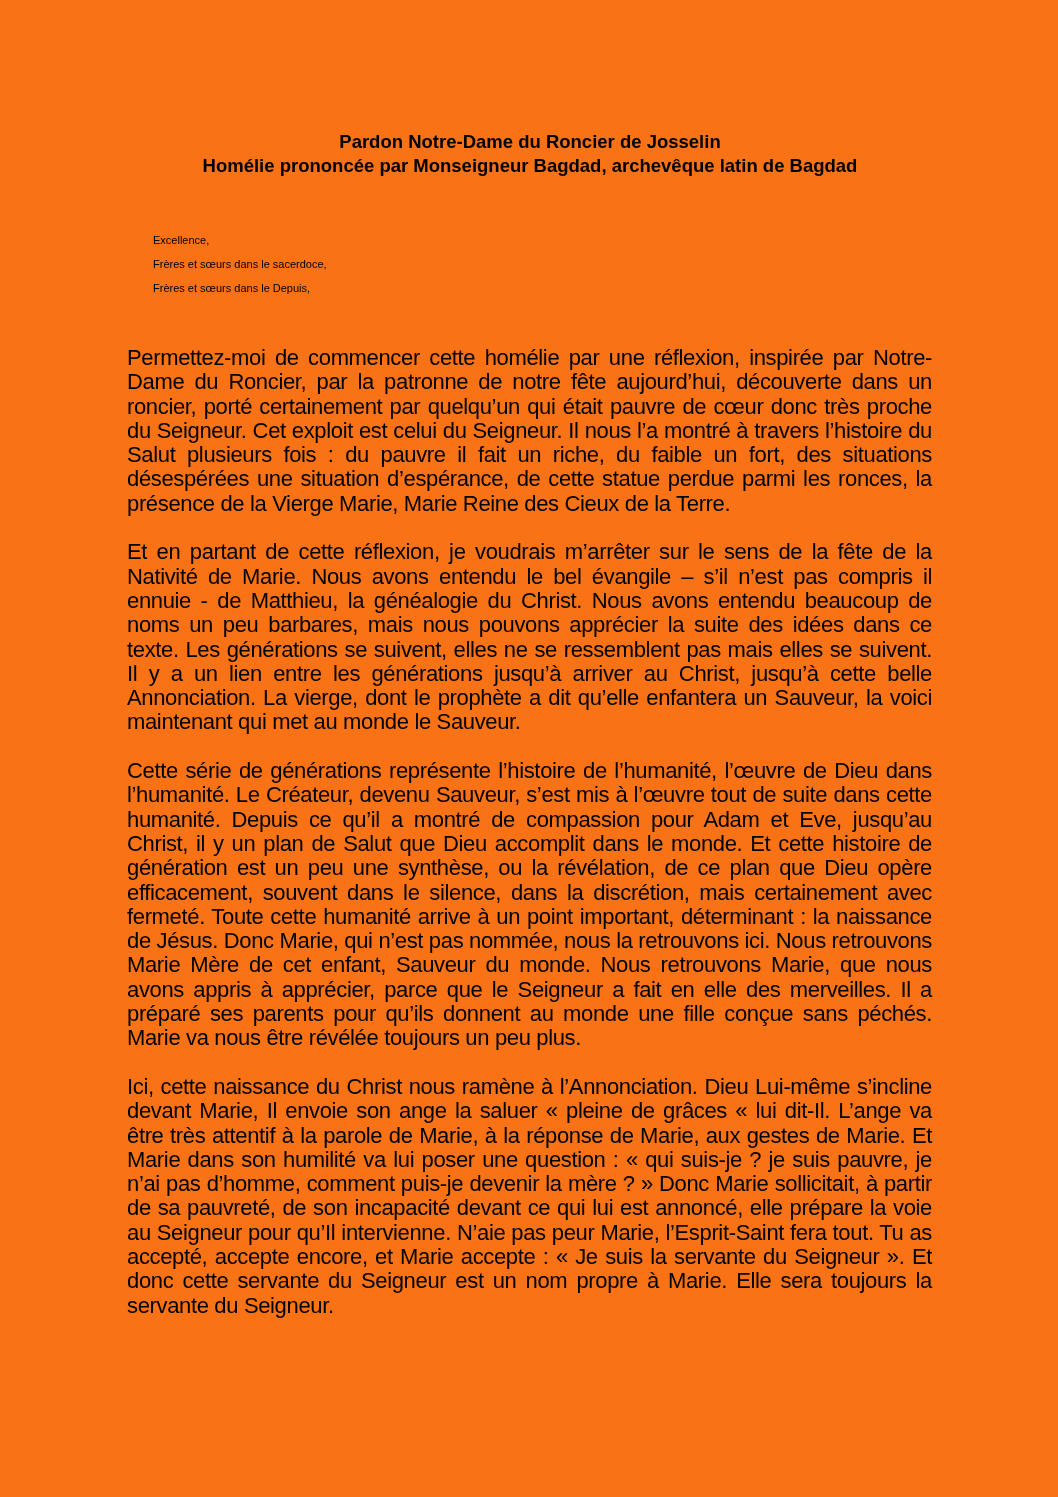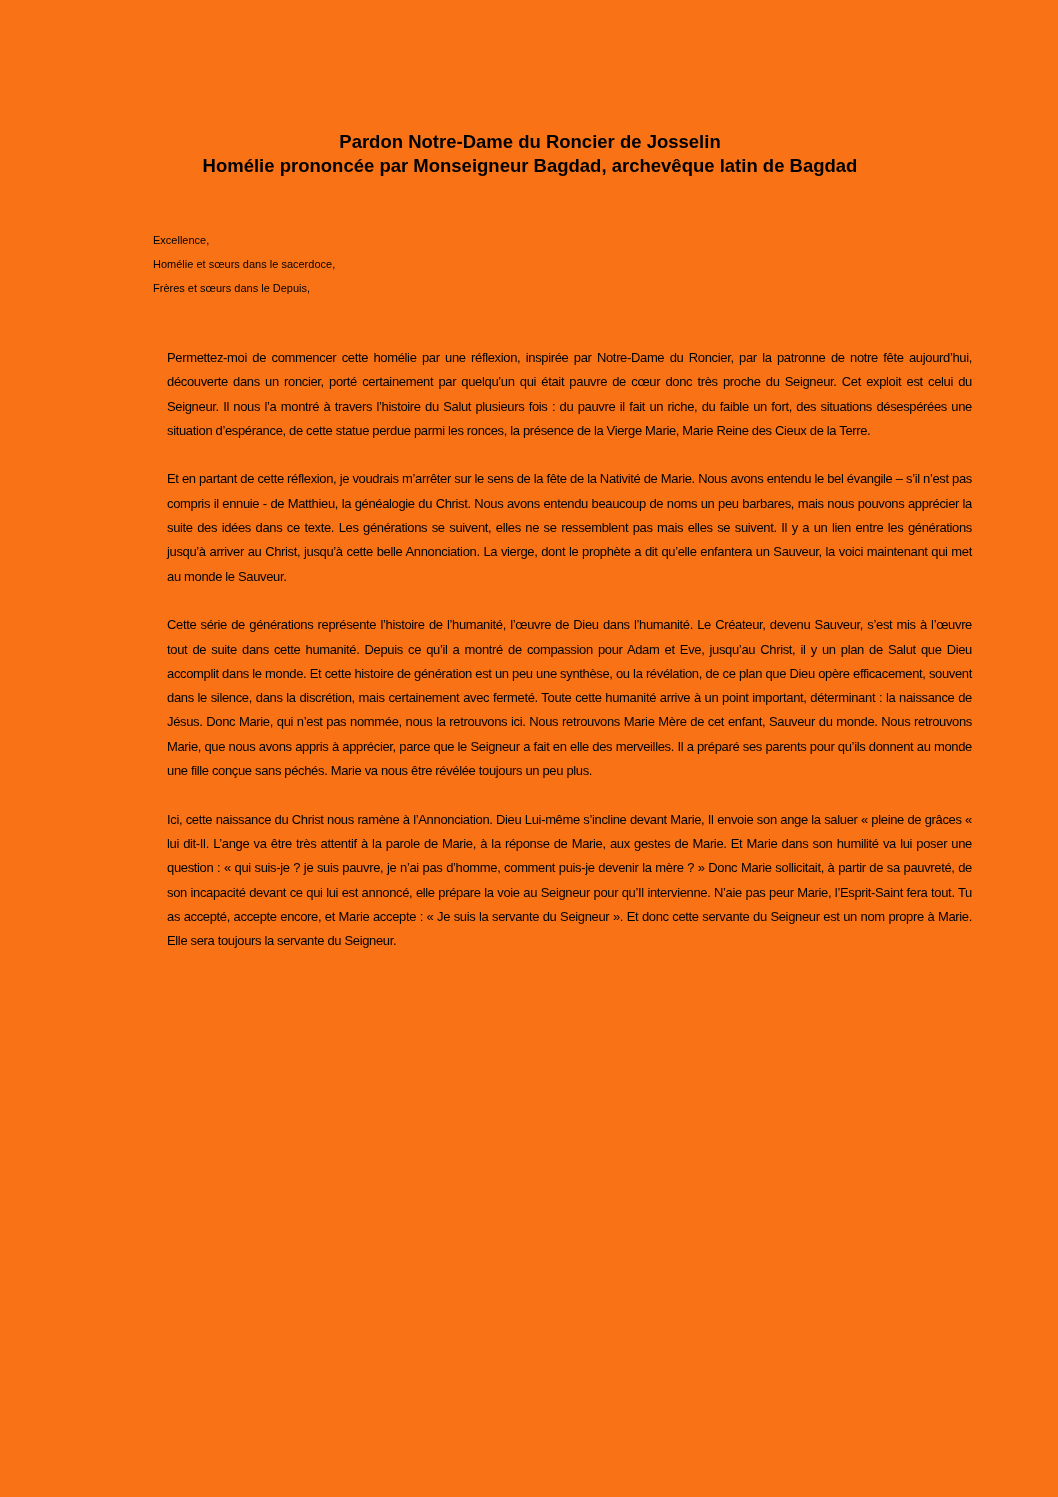--- a/index.html
+++ b/index.html
@@ -40,42 +40,41 @@
       top: 228px;
       font-size: 11px;
       line-height: 24px;
       margin-left: 26px;
     }
     .body-text {
       position: absolute;
       left: 127px;
       top: 346px;
       width: 805px;
-      font-size: 13px;
+      font-size: 22px;
       line-height: 24.3px;
       text-align: justify;
       letter-spacing: -0.35px;
-      margin-left: 40px;
     }
     .body-text p {
       margin: 0 0 24.3px 0;
     }
   </style>
 </head>
 <body>
 
 <div class="page">
   <div class="header">
     <div>Pardon Notre-Dame du Roncier de Josselin</div>
     <div>Homélie prononcée par Monseigneur Bagdad, archevêque latin de Bagdad</div>
   </div>
 
   <div class="salutation">
     <div>Excellence,</div>
-    <div>Homélie et sœurs dans le sacerdoce,</div>
+    <div>Frères et sœurs dans le sacerdoce,</div>
     <div>Frères et sœurs dans le Depuis,</div>
   </div>
 
   <div class="body-text">
     <p>Permettez-moi de commencer cette homélie par une réflexion, inspirée par Notre-Dame du Roncier, par la patronne de notre fête aujourd’hui, découverte dans un roncier, porté certainement par quelqu’un qui était pauvre de cœur donc très proche du Seigneur. Cet exploit est celui du Seigneur. Il nous l’a montré à travers l’histoire du Salut plusieurs fois : du pauvre il fait un riche, du faible un fort, des situations désespérées une situation d’espérance, de cette statue perdue parmi les ronces, la présence de la Vierge Marie, Marie Reine des Cieux de la Terre.</p>
     <p>Et en partant de cette réflexion, je voudrais m’arrêter sur le sens de la fête de la Nativité de Marie. Nous avons entendu le bel évangile – s’il n’est pas compris il ennuie - de Matthieu, la généalogie du Christ. Nous avons entendu beaucoup de noms un peu barbares, mais nous pouvons apprécier la suite des idées dans ce texte. Les générations se suivent, elles ne se ressemblent pas mais elles se suivent. Il y a un lien entre les générations jusqu’à arriver au Christ, jusqu’à cette belle Annonciation. La vierge, dont le prophète a dit qu’elle enfantera un Sauveur, la voici maintenant qui met au monde le Sauveur.</p>
     <p>Cette série de générations représente l’histoire de l’humanité, l’œuvre de Dieu dans l’humanité. Le Créateur, devenu Sauveur, s’est mis à l’œuvre tout de suite dans cette humanité. Depuis ce qu’il a montré de compassion pour Adam et Eve, jusqu’au Christ, il y un plan de Salut que Dieu accomplit dans le monde. Et cette histoire de génération est un peu une synthèse, ou la révélation, de ce plan que Dieu opère efficacement, souvent dans le silence, dans la discrétion, mais certainement avec fermeté. Toute cette humanité arrive à un point important, déterminant : la naissance de Jésus. Donc Marie, qui n’est pas nommée, nous la retrouvons ici. Nous retrouvons Marie Mère de cet enfant, Sauveur du monde. Nous retrouvons Marie, que nous avons appris à apprécier, parce que le Seigneur a fait en elle des merveilles. Il a préparé ses parents pour qu’ils donnent au monde une fille conçue sans péchés. Marie va nous être révélée toujours un peu plus.</p>
     <p>Ici, cette naissance du Christ nous ramène à l’Annonciation. Dieu Lui-même s’incline devant Marie, Il envoie son ange la saluer « pleine de grâces « lui dit-Il. L’ange va être très attentif à la parole de Marie, à la réponse de Marie, aux gestes de Marie. Et Marie dans son humilité va lui poser une question : « qui suis-je ? je suis pauvre, je n’ai pas d’homme, comment puis-je devenir la mère ? » Donc Marie sollicitait, à partir de sa pauvreté, de son incapacité devant ce qui lui est annoncé, elle prépare la voie au Seigneur pour qu’Il intervienne. N’aie pas peur Marie, l’Esprit-Saint fera tout. Tu as accepté, accepte encore, et Marie accepte : « Je suis la servante du Seigneur ». Et donc cette servante du Seigneur est un nom propre à Marie. Elle sera toujours la servante du Seigneur.</p>
   </div>
 </div>

